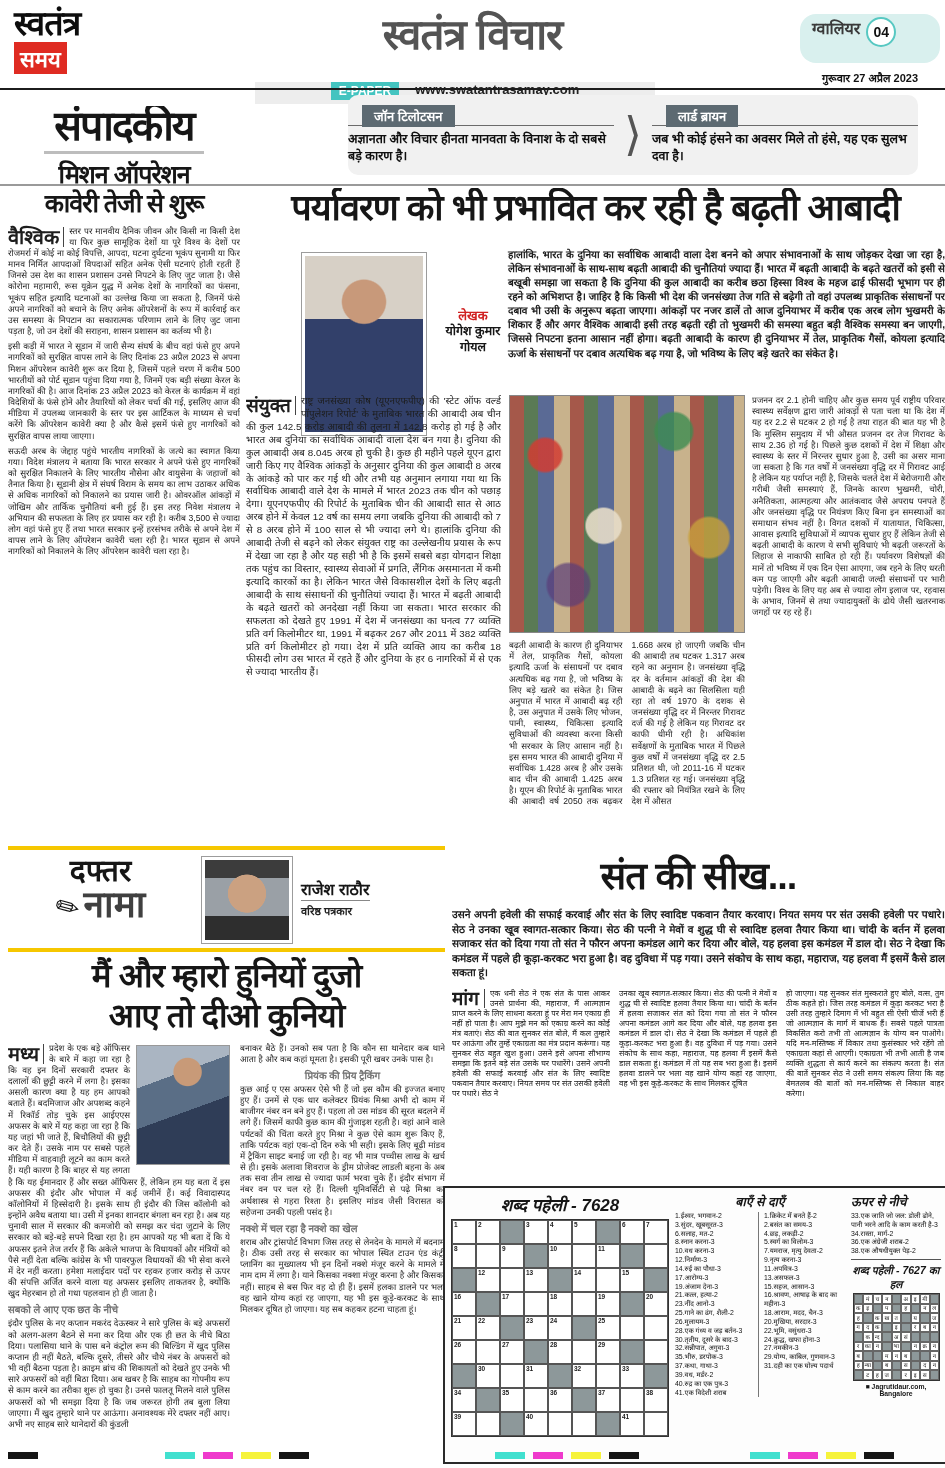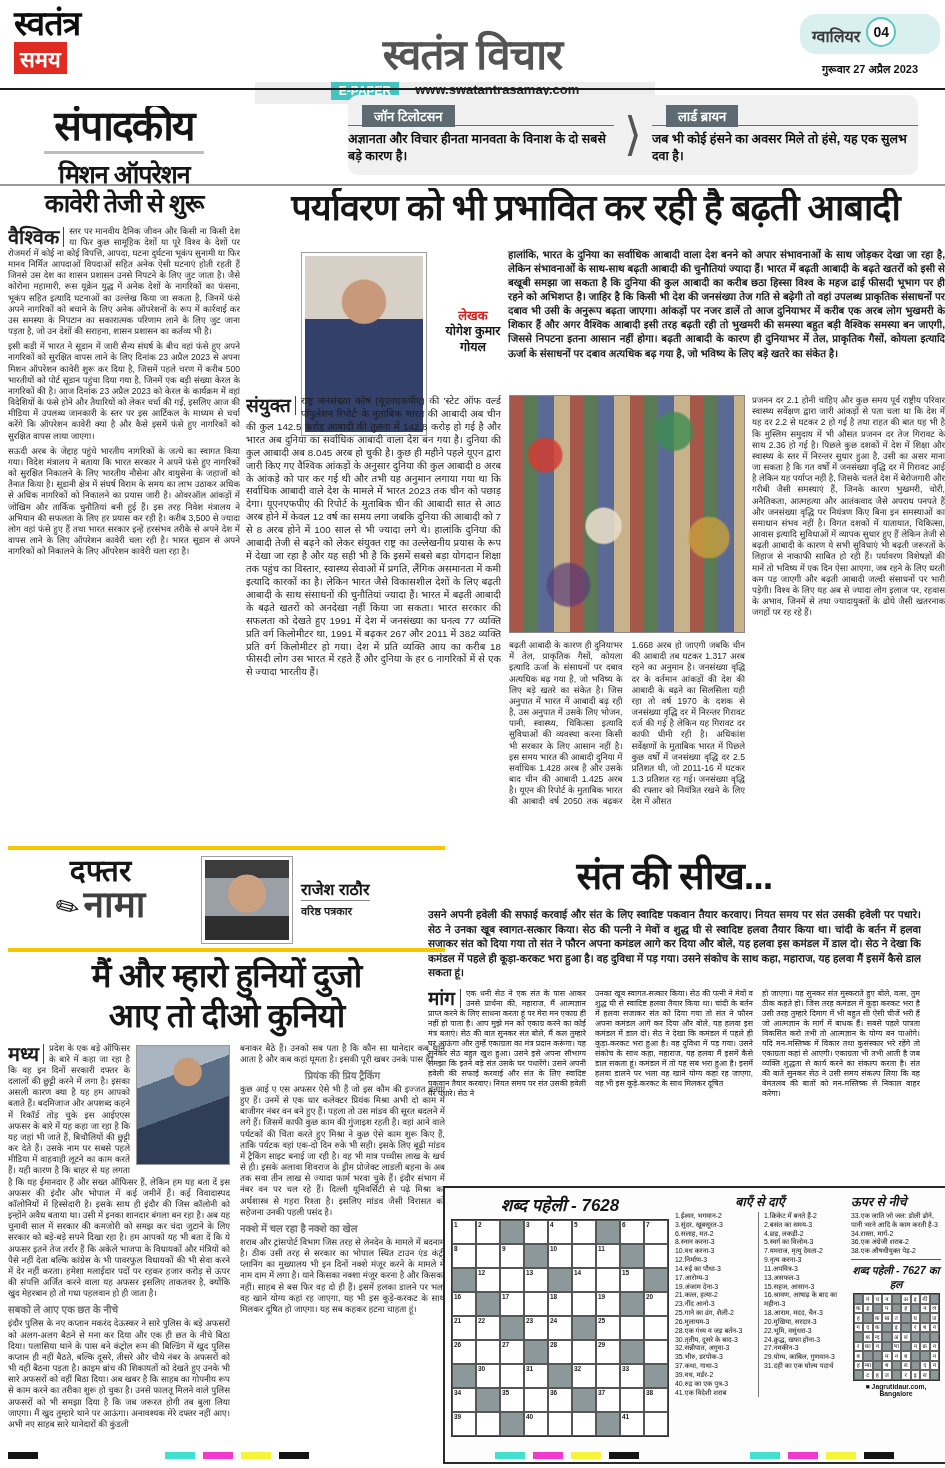--- a/index.html
+++ b/index.html
@@ -9,21 +9,21 @@
   .jtxt{text-align:justify;color:#1d1d1d;}
   .clip{overflow:hidden;}
   
   .logo-top{font-size:34px;font-weight:900;color:#0d0d0d;line-height:1;letter-spacing:-1px;}
   .logo-box{background:#df2b22;color:#fff;font-weight:900;font-size:22px;text-align:center;
             padding:1px 6px;margin-top:2px;display:inline-block;}
   .center-title{font-size:42px;font-weight:900;color:#545454;text-align:center;letter-spacing:-1px;}
   .epaper-bar{background:#ededed;display:flex;align-items:flex-start;justify-content:center;gap:16px;height:22px;margin-top:19px;}
   .epaper-badge{background:#44c4c0;color:#fff;font-weight:900;font-size:12px;padding:2px 8px;}
   .site{font-size:13px;font-weight:900;color:#222;}
-  .city-pill{background:#d9f0ee;border-radius:16px;padding:3px 6px 7px 12px;display:flex;align-items:flex-end;gap:6px;}
+  .city-pill{background:#d9f0ee;border-radius:16px;padding:3px 6px 16px 12px;display:flex;align-items:flex-start;gap:6px;}
   .city-name{font-size:16px;font-weight:900;color:#3a3a3a;}
   .page-num{background:#fff;border:2px solid #57c8c2;border-radius:50%;width:26px;height:26px;
             display:flex;align-items:center;justify-content:center;font-size:14px;font-weight:900;color:#111;}
   .date-line{font-size:11px;font-weight:900;color:#111;text-align:center;margin-top:7px;}
   .rule-black{background:#1c1c1c;height:2px;}
   .rule-gray{background:#9a9a9a;height:2px;}
   
   .quote-wrap{background:#f1f1f1;border-radius:10px;display:flex;padding:10px 0;gap:10px;}
   .quote-col{flex:1;}
   .quote-badge{background:#5d6a72;color:#fff;font-size:13px;font-weight:900;display:inline-block;
@@ -103,21 +103,21 @@
 </style>
 </head>
 <body>
 
 <div class="page">
 
   <div class="abs" style="left:14px;top:6px;width:120px;">
     <div class="logo-top">स्वतंत्र</div>
     <div class="logo-box">समय</div>
   </div>
-  <div class="abs center-title" style="left:290px;top:24px;width:365px;">स्वतंत्र विचार</div>
+  <div class="abs center-title" style="left:290px;top:4px;width:365px;">स्वतंत्र विचार</div>
   <div class="abs epaper-bar" style="left:255px;top:63px;width:400px;">
     <span class="epaper-badge">E-PAPER</span>
     <span class="site">www.swatantrasamay.com</span>
   </div>
   <div class="abs" style="left:800px;top:14px;width:140px;">
     <div class="city-pill">
       <span class="city-name">ग्वालियर</span>
       <span class="page-num">04</span>
     </div>
     <div class="date-line">गुरूवार 27 अप्रैल 2023</div>
@@ -211,21 +211,21 @@
       <div class="body-sm jtxt clip" style="width:205px;height:426px;">
         <span>बनाकर बैठे हैं। उनको सब पता है कि कौन सा थानेदार कब थाने आता है और कब कहां घूमता है। इसकी पूरी खबर उनके पास है।</span>
         <div class="red-sub" style="text-align:center;">प्रियंक की प्रिय ट्रैकिंग</div>
         <span>कुछ आई ए एस अफसर ऐसे भी हैं जो इस कौम की इज्जत बनाए हुए हैं। उनमें से एक धार कलेक्टर प्रियंक मिश्रा अभी दो काम में बाजीगर नंबर वन बने हुए हैं। पहला तो उस मांडव की सूरत बदलने में लगे हैं। जिसमें काफी कुछ काम की गुंजाइश रहती है। वहां आने वाले पर्यटकों की चिंता करते हुए मिश्रा ने कुछ ऐसे काम शुरू किए हैं, ताकि पर्यटक वहां एक-दो दिन रुके भी सही। इसके लिए बूढ़ी मांडव में ट्रैकिंग साइट बनाई जा रही है। वह भी मात्र पच्चीस लाख के खर्च से ही। इसके अलावा शिवराज के ड्रीम प्रोजेक्ट लाडली बहना के अब तक सवा तीन लाख से ज्यादा फार्म भरवा चुके हैं। इंदौर संभाग में नंबर वन पर चल रहे हैं। दिल्ली यूनिवर्सिटी से पढ़े मिश्रा का अर्थशास्त्र से गहरा रिश्ता है। इसलिए मांडव जैसी विरासत को सहेजना उनकी पहली पसंद है।</span>
         <div class="red-sub">नक्शे में चल रहा है नक्शे का खेल</div>
         <span>शराब और ट्रांसपोर्ट विभाग जिस तरह से लेनदेन के मामले में बदनाम है। ठीक उसी तरह से सरकार का भोपाल स्थित टाउन एंड कंट्री प्लानिंग का मुख्यालय भी इन दिनों नक्शे मंजूर करने के मामले में नाम दाम में लगा है। याने किसका नक्शा मंजूर करना है और किसका नहीं। साहब से बस फिर वह दो ही हैं। इसमें हलका डालने पर भला वह खाने योग्य कहां रह जाएगा, यह भी इस कूड़े-करकट के साथ मिलकर दूषित हो जाएगा। यह सब कहकर हटना चाहता हूं।</span>
       </div>
     </div>
   </div>
 
-  <div class="abs clip" style="left:428px;top:848px;width:493px;height:334px;">
+  <div class="abs clip" style="left:452px;top:848px;width:493px;height:334px;">
     <div class="sant-head">संत की सीख...</div>
     <div style="display:flex;gap:10px;margin-top:8px;">
       <div class="lead-txt jtxt" style="flex:1;">उसने अपनी हवेली की सफाई करवाई और संत के लिए स्वादिष्ट पकवान तैयार करवाए। नियत समय पर संत उसकी हवेली पर पधारे। सेठ ने उनका खूब स्वागत-सत्कार किया। सेठ की पत्नी ने मेवों व शुद्ध घी से स्वादिष्ट हलवा तैयार किया था। चांदी के बर्तन में हलवा सजाकर संत को दिया गया तो संत ने फौरन अपना कमंडल आगे कर दिया और बोले, यह हलवा इस कमंडल में डाल दो। सेठ ने देखा कि कमंडल में पहले ही कूड़ा-करकट भरा हुआ है। वह दुविधा में पड़ गया। उसने संकोच के साथ कहा, महाराज, यह हलवा मैं इसमें कैसे डाल सकता हूं।</div>
     </div>
     <div style="display:flex;gap:9px;margin-top:8px;">
       <div class="sant-col jtxt clip" style="width:158px;height:158px;">
         <span class="kicker">मांग</span>
         <span>एक धनी सेठ ने एक संत के पास आकर उनसे प्रार्थना की, महाराज, मैं आत्मज्ञान प्राप्त करने के लिए साधना करता हूं पर मेरा मन एकाग्र ही नहीं हो पाता है। आप मुझे मन को एकाग्र करने का कोई मंत्र बताएं। सेठ की बात सुनकर संत बोले, मैं कल तुम्हारे घर आऊंगा और तुम्हें एकाग्रता का मंत्र प्रदान करूंगा। यह सुनकर सेठ बहुत खुश हुआ। उसने इसे अपना सौभाग्य समझा कि इतने बड़े संत उसके घर पधारेंगे। उसने अपनी हवेली की सफाई करवाई और संत के लिए स्वादिष्ट पकवान तैयार करवाए। नियत समय पर संत उसकी हवेली पर पधारे। सेठ ने</span>
       </div>
       <div class="sant-col jtxt clip" style="width:158px;height:158px;">उनका खूब स्वागत-सत्कार किया। सेठ की पत्नी ने मेवों व शुद्ध घी से स्वादिष्ट हलवा तैयार किया था। चांदी के बर्तन में हलवा सजाकर संत को दिया गया तो संत ने फौरन अपना कमंडल आगे कर दिया और बोले, यह हलवा इस कमंडल में डाल दो। सेठ ने देखा कि कमंडल में पहले ही कूड़ा-करकट भरा हुआ है। वह दुविधा में पड़ गया। उसने संकोच के साथ कहा, महाराज, यह हलवा मैं इसमें कैसे डाल सकता हूं। कमंडल में तो यह सब भरा हुआ है। इसमें हलवा डालने पर भला वह खाने योग्य कहां रह जाएगा, वह भी इस कूड़े-करकट के साथ मिलकर दूषित</div>

